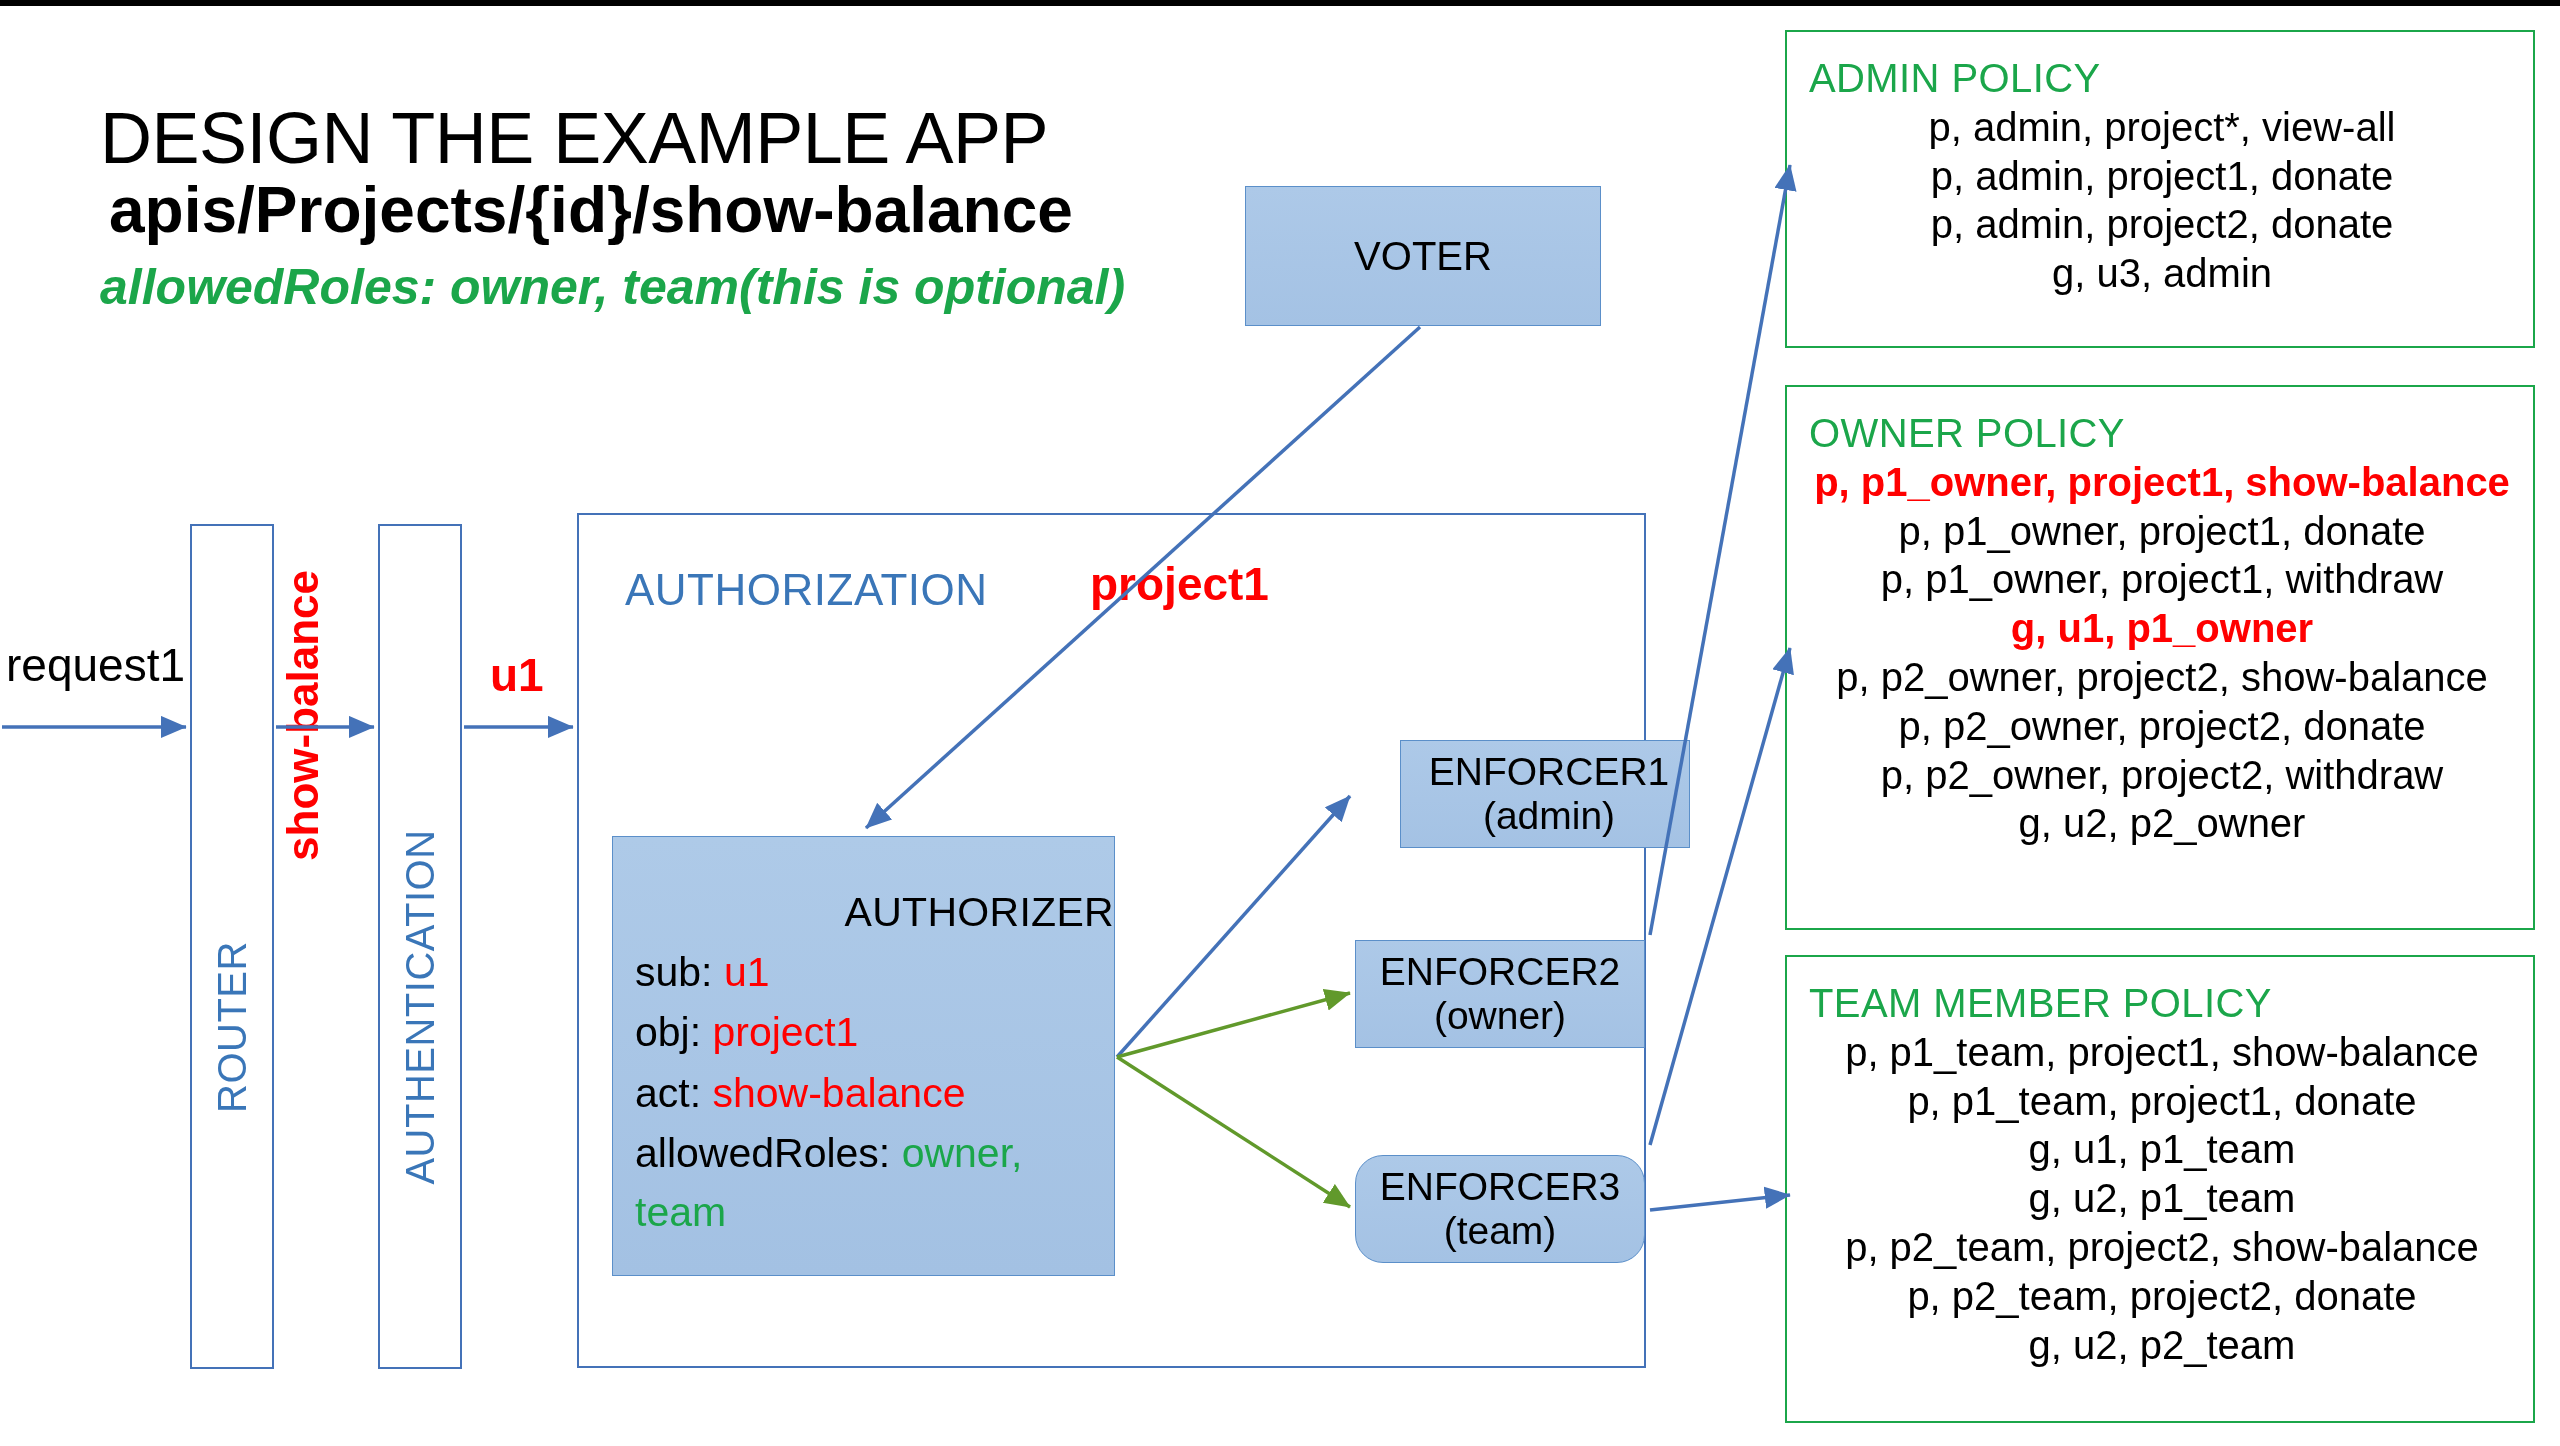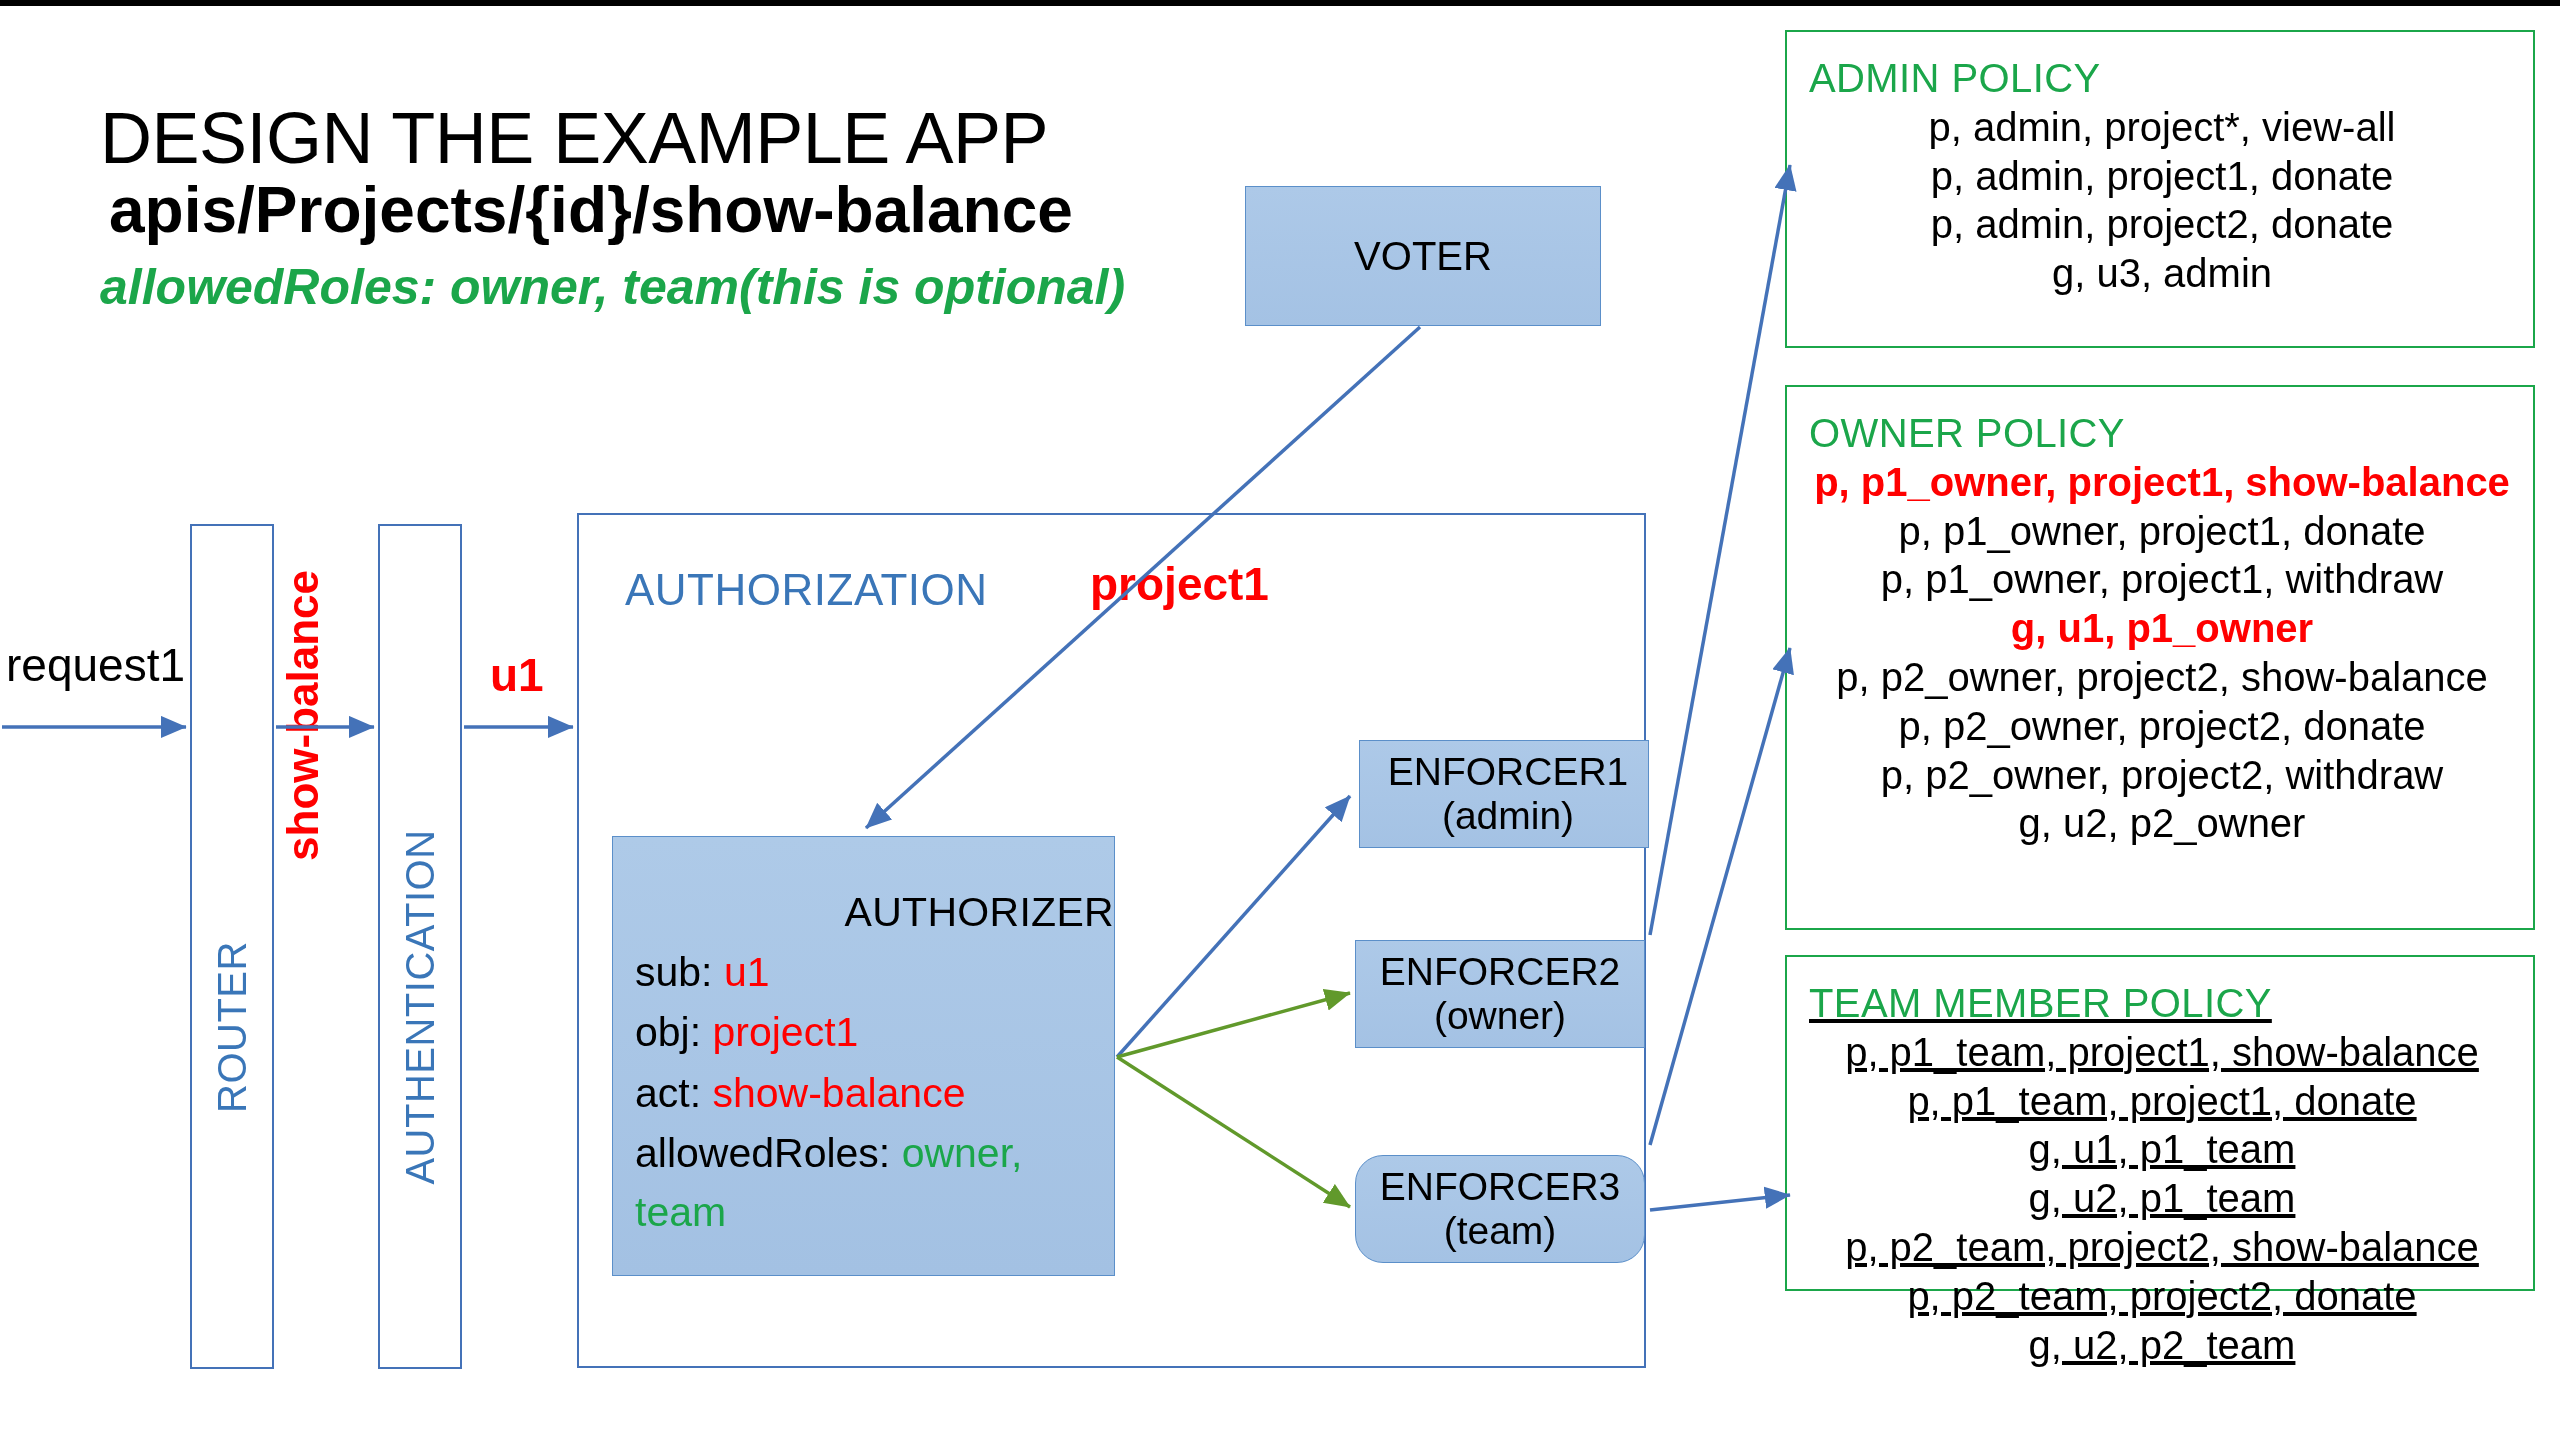--- a/index.html
+++ b/index.html
@@ -30,21 +30,21 @@
   
   .node{
     position:absolute;box-sizing:border-box;
     background:linear-gradient(180deg,#adc9e8 0%,#a4c2e4 100%);
     border:1.5px solid #5b8fc9;
     display:flex;align-items:center;justify-content:center;
     text-align:center;color:#000000;font-size:40px;line-height:1.12;
   }
   .voter{left:1245px;top:186px;width:356px;height:140px;}
   .enf{width:290px;height:108px;font-size:39px;}
-  .enf1{left:1359px;top:740px;padding-left:8px;}
+  .enf1{left:1400px;top:740px;padding-left:8px;}
   .enf2{left:1355px;top:940px;}
   .enf3{left:1355px;top:1155px;border-radius:28px;}
 
   
   .lane{
     position:absolute;box-sizing:border-box;
     border:2.5px solid #4472b8;background:#ffffff;
   }
   .lane-router{left:190px;top:524px;width:84px;height:845px;}
   .lane-auth{left:378px;top:524px;width:84px;height:845px;}
@@ -101,21 +101,21 @@
   .policy{
     position:absolute;box-sizing:border-box;
     border:2.5px solid #1BA64A;background:#ffffff;
     padding:22px 18px 12px 22px;
   }
   .policy .ptitle{color:#1BA64A;font-size:40px;line-height:1.22;font-stretch:condensed;letter-spacing:0.4px;}
   .policy .prow{color:#000000;font-size:40px;line-height:1.22;white-space:nowrap;text-align:center;}
   .policy .prow.hi{color:#FF0000;font-weight:700;}
   .policy-admin{left:1785px;top:30px;width:750px;height:318px;}
   .policy-owner{left:1785px;top:385px;width:750px;height:545px;}
-  .policy-team{left:1785px;top:955px;width:750px;height:336px;text-decoration:underline;}
+  .policy-team{left:1785px;top:955px;width:750px;height:468px;}
 
   
   .arrows{position:absolute;left:0;top:0;width:2560px;height:1446px;pointer-events:none;}
 </style>
 </head>
 <body>
 
 <div class="topbar"></div>
 
 <div class="title-main">DESIGN THE EXAMPLE APP</div>

